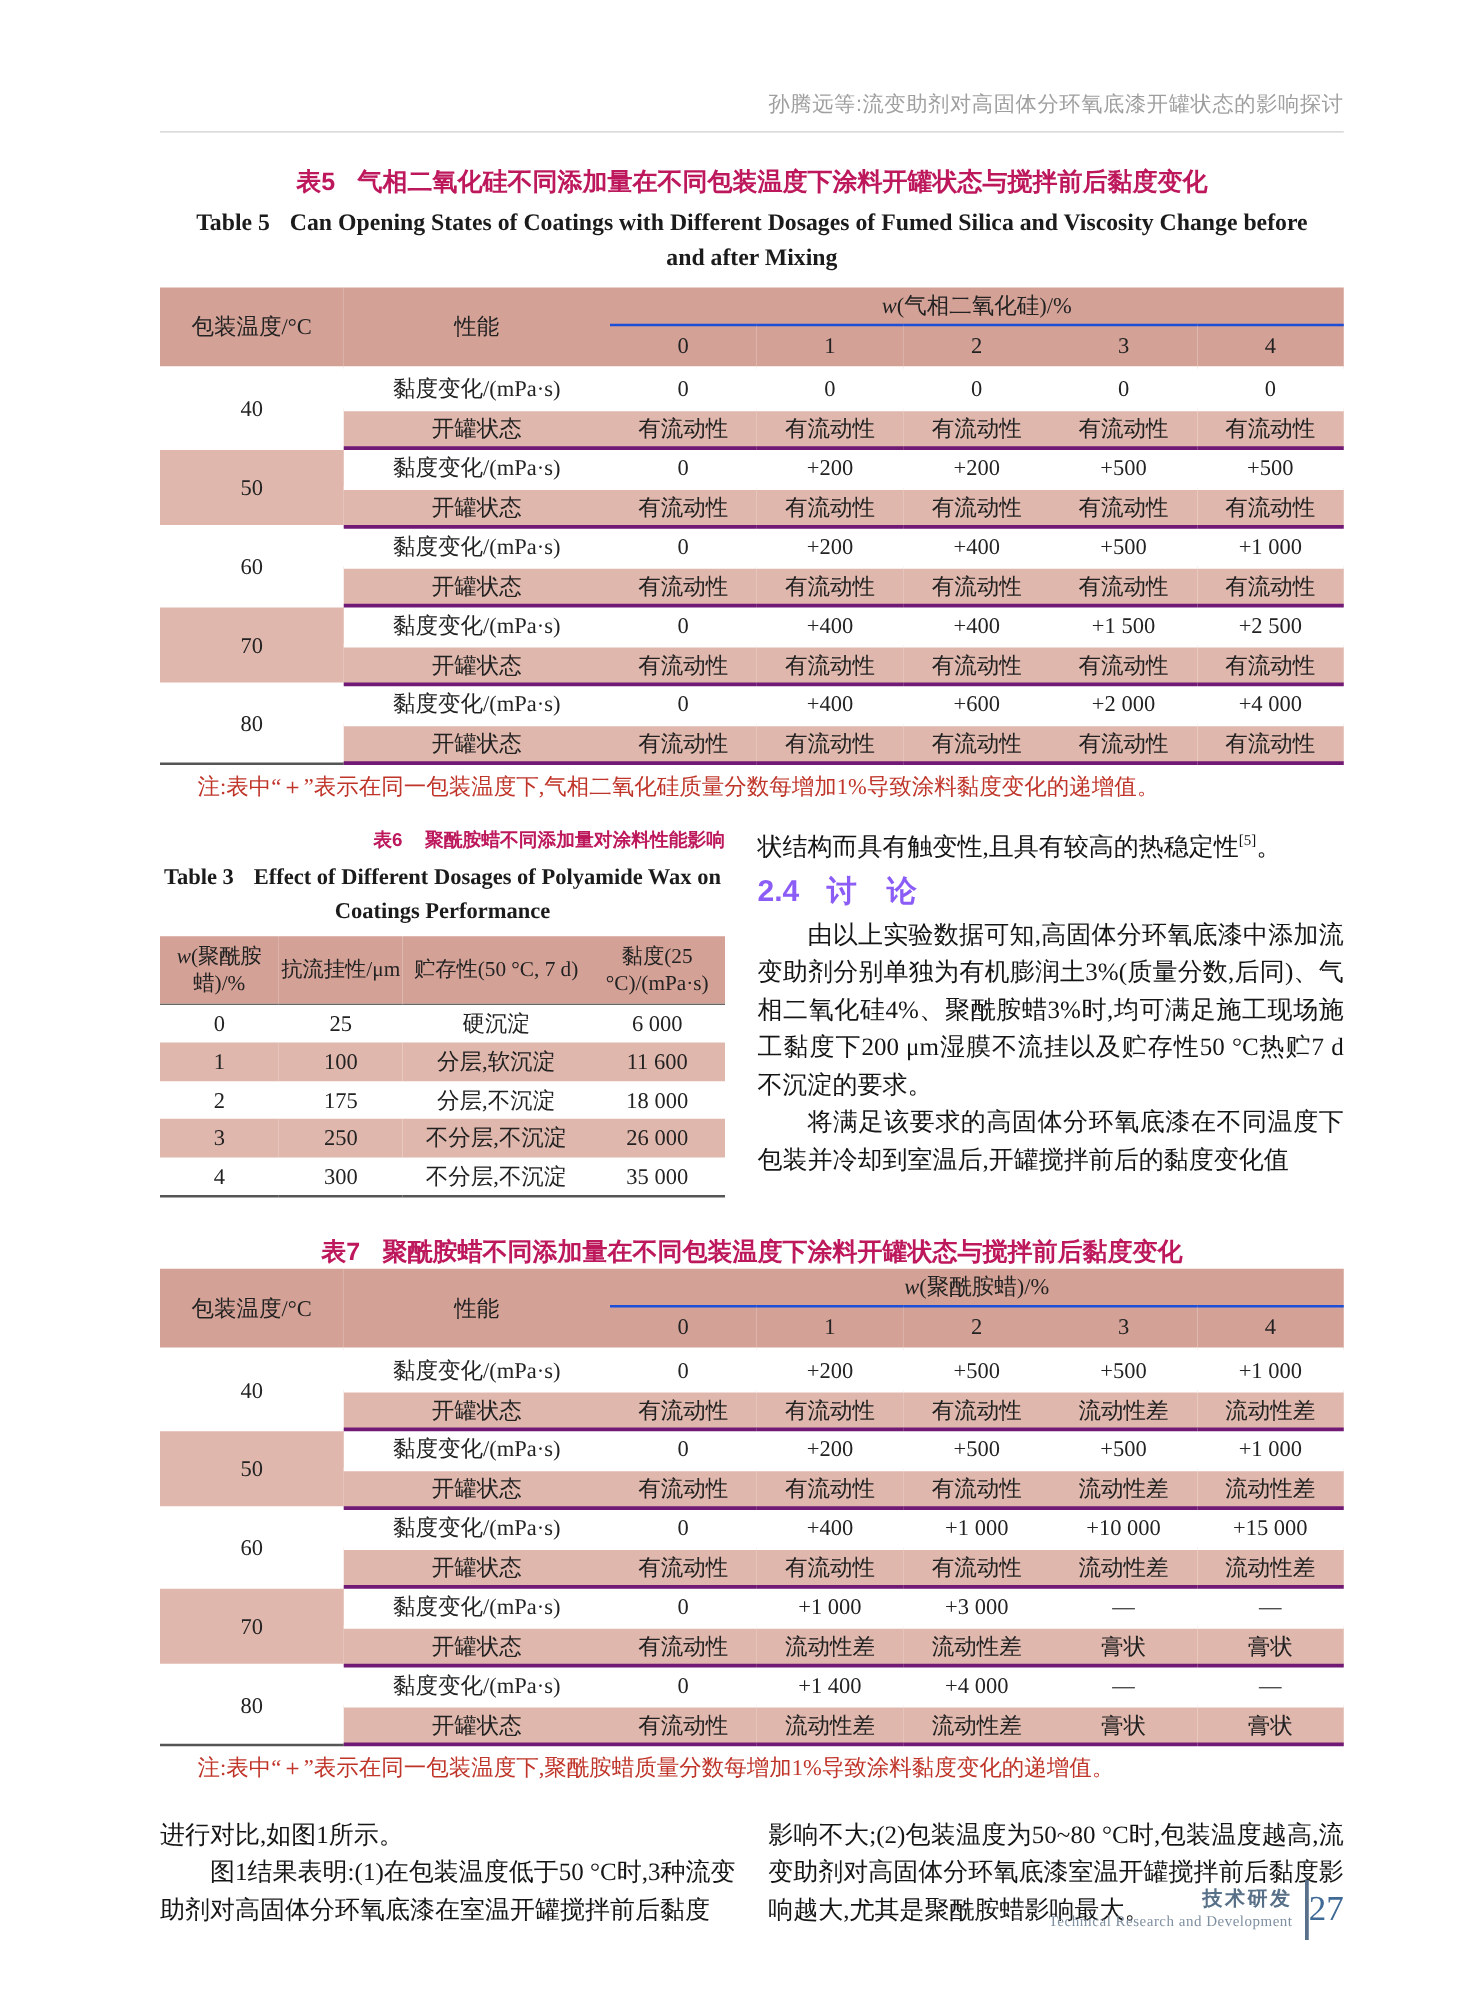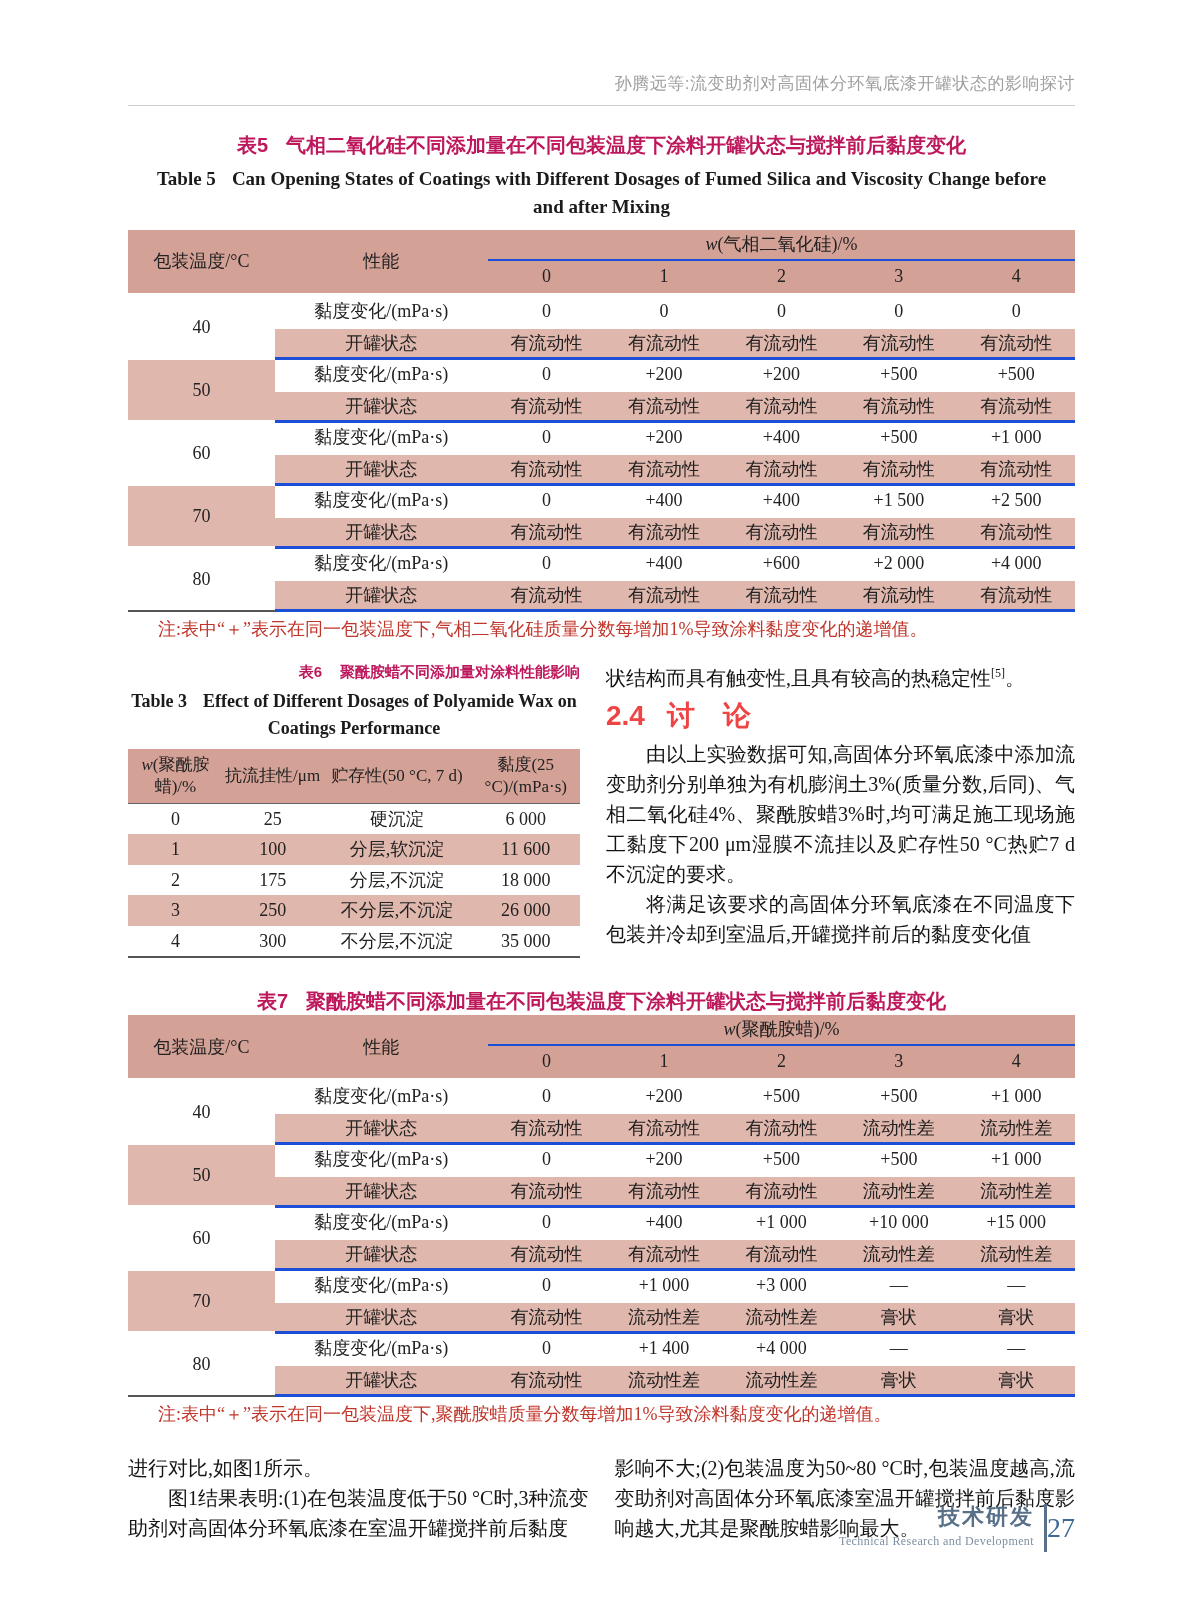--- a/index.html
+++ b/index.html
@@ -40,21 +40,21 @@
   }
   .hdr{background:#d4a196;}
   table.bigtable .col-temp{width:15.5%;}
   table.bigtable .col-prop{width:22.5%;}
   table.bigtable .col-d{width:12.4%;}
   th.group-label{border-bottom:2px solid #1d4ed8;padding-bottom:4px;}
   th.corner{font-size:18px;}
   tr.dosage-row th{padding-top:4px;padding-bottom:6px;}
   tr.first-body td{border-top:4px solid #fff;}
   tr.grp-top td{border-top:3px solid #fff;}
-  tr.row-state td{border-top:3px solid #fff;border-bottom:3px solid #1d4ed8;}
+  tr.row-state td{border-top:3px solid #fff;border-bottom:3px solid #701a75;}
   tr.row-state td.prop,tr.row-state td.num{background:#e0b7ac;}
   td.temp-white{background:#fff;}
   td.temp-pink{background:#e0b7ac;}
   td.prop{text-align:left;padding-left:32px;}
   .ital{font-style:italic;}
 
   
   .tbl-note{
     color:#c0352a;font-size:18px;margin:6px 0 0 30px;line-height:1.3;
     font-family:"Liberation Serif","DejaVu Serif",serif;
@@ -84,37 +84,37 @@
   table.smalltable .c3{width:33%;} table.smalltable .c4{width:24%;}
 
   
   .para{
     font-size:20px;line-height:1.5;text-align:justify;margin:0;color:#151515;
     font-family:"Liberation Serif","DejaVu Serif",serif;
   }
   .para.indent{text-indent:2em;}
   sup{font-size:12px;}
   .sec-head{
-    color:#ef4444;font-weight:bold;font-size:28px;margin:4px 0;
+    color:#8b5cf6;font-weight:bold;font-size:24px;margin:4px 0;
     font-family:"Liberation Sans","DejaVu Sans",sans-serif;
   }
   .sec-head .num{margin-right:22px;}
 
   .bottom-cols{display:flex;gap:26px;margin-top:26px;}
   .bottom-cols .col{flex:1;min-width:0;}
 
   
   .footer{
     position:absolute;right:112px;bottom:48px;
     display:flex;align-items:center;
   }
   .footer .labels{text-align:right;padding-right:10px;}
   .footer .zh{
-    font-family:Liberation Mono, monospace;font-weight:bold;
-    font-size:22px;color:#587087;letter-spacing:2px;line-height:1.1;
+    font-family:Liberation Sans, sans-serif;font-weight:bold;
+    font-size:16px;color:#587087;letter-spacing:2px;line-height:1.1;
   }
   .footer .en{
     font-size:12px;color:#7e8fa0;letter-spacing:.4px;margin-top:2px;
   }
   .footer .bar{width:3px;height:48px;background:#587089;flex:none;}
   .footer .pageno{
     font-size:28px;color:#3f6a95;padding-left:0;line-height:1;
   }
 </style>
 </head>

